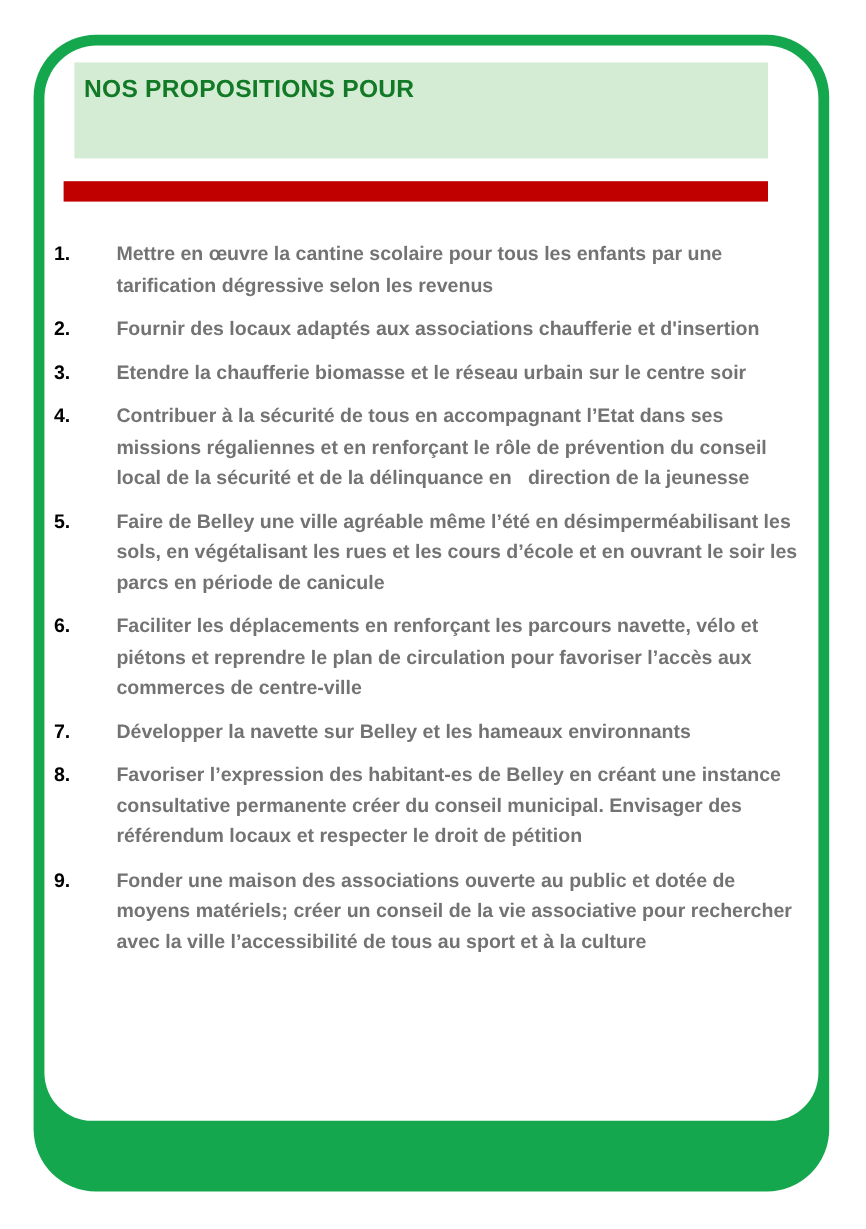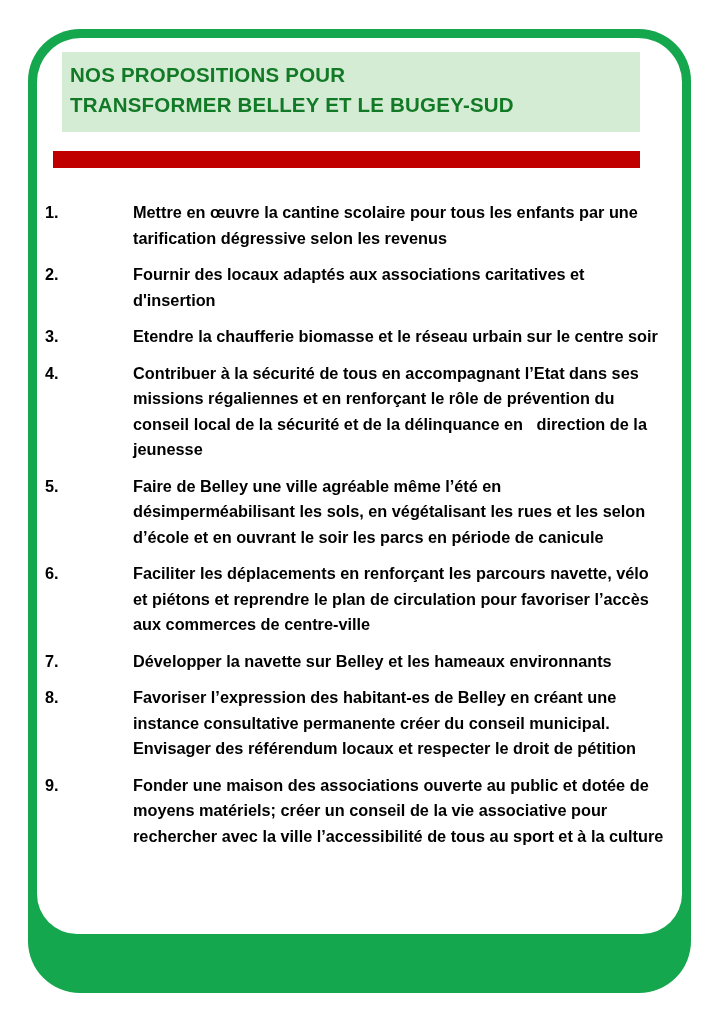--- a/index.html
+++ b/index.html
@@ -98,70 +98,68 @@
   .item-num {
     flex: 0 0 auto;
     width: 52px;
     color: #000000;
     font-weight: bold;
     font-size: 16.3px;
     line-height: 25.5px;
   }
   .item-text {
     flex: 1 1 auto;
-    color: #000000;
+    color: #737373;
     font-weight: bold;
     font-size: 16.3px;
     line-height: 25.5px;
     white-space: pre-wrap;
-    margin-left: 36px;
   }
 </style>
 </head>
 <body>
 
 <div id="poster">
 
   <div class="frame-green"></div>
   <div class="frame-inner"></div>
 
   <div class="content">
 
     <div class="title-band">
       <div class="title-line">NOS PROPOSITIONS POUR</div>
-      <div class="title-line">TRANSFORMER BELLEY ET LE BUGEY-SUD</div>
     </div>
 
     <div class="red-rule"></div>
 
     <div class="list">
 
       <div class="item">
         <div class="item-num">1.</div>
         <div class="item-text">Mettre en œuvre la cantine scolaire pour tous les enfants par une tarification dégressive selon les revenus</div>
       </div>
 
       <div class="item">
         <div class="item-num">2.</div>
-        <div class="item-text">Fournir des locaux adaptés aux associations caritatives et d'insertion</div>
+        <div class="item-text">Fournir des locaux adaptés aux associations chaufferie et d'insertion</div>
       </div>
 
       <div class="item">
         <div class="item-num">3.</div>
         <div class="item-text">Etendre la chaufferie biomasse et le réseau urbain sur le centre soir</div>
       </div>
 
       <div class="item">
         <div class="item-num">4.</div>
         <div class="item-text">Contribuer à la sécurité de tous en accompagnant l’Etat dans ses missions régaliennes et en renforçant le rôle de prévention du conseil local de la sécurité et de la délinquance en   direction de la jeunesse</div>
       </div>
 
       <div class="item">
         <div class="item-num">5.</div>
-        <div class="item-text">Faire de Belley une ville agréable même l’été en désimperméabilisant les sols, en végétalisant les rues et les selon d’école et en ouvrant le soir les parcs en période de canicule</div>
+        <div class="item-text">Faire de Belley une ville agréable même l’été en désimperméabilisant les sols, en végétalisant les rues et les cours d’école et en ouvrant le soir les parcs en période de canicule</div>
       </div>
 
       <div class="item">
         <div class="item-num">6.</div>
         <div class="item-text">Faciliter les déplacements en renforçant les parcours navette, vélo et piétons et reprendre le plan de circulation pour favoriser l’accès aux commerces de centre-ville</div>
       </div>
 
       <div class="item">
         <div class="item-num">7.</div>
         <div class="item-text">Développer la navette sur Belley et les hameaux environnants</div>

